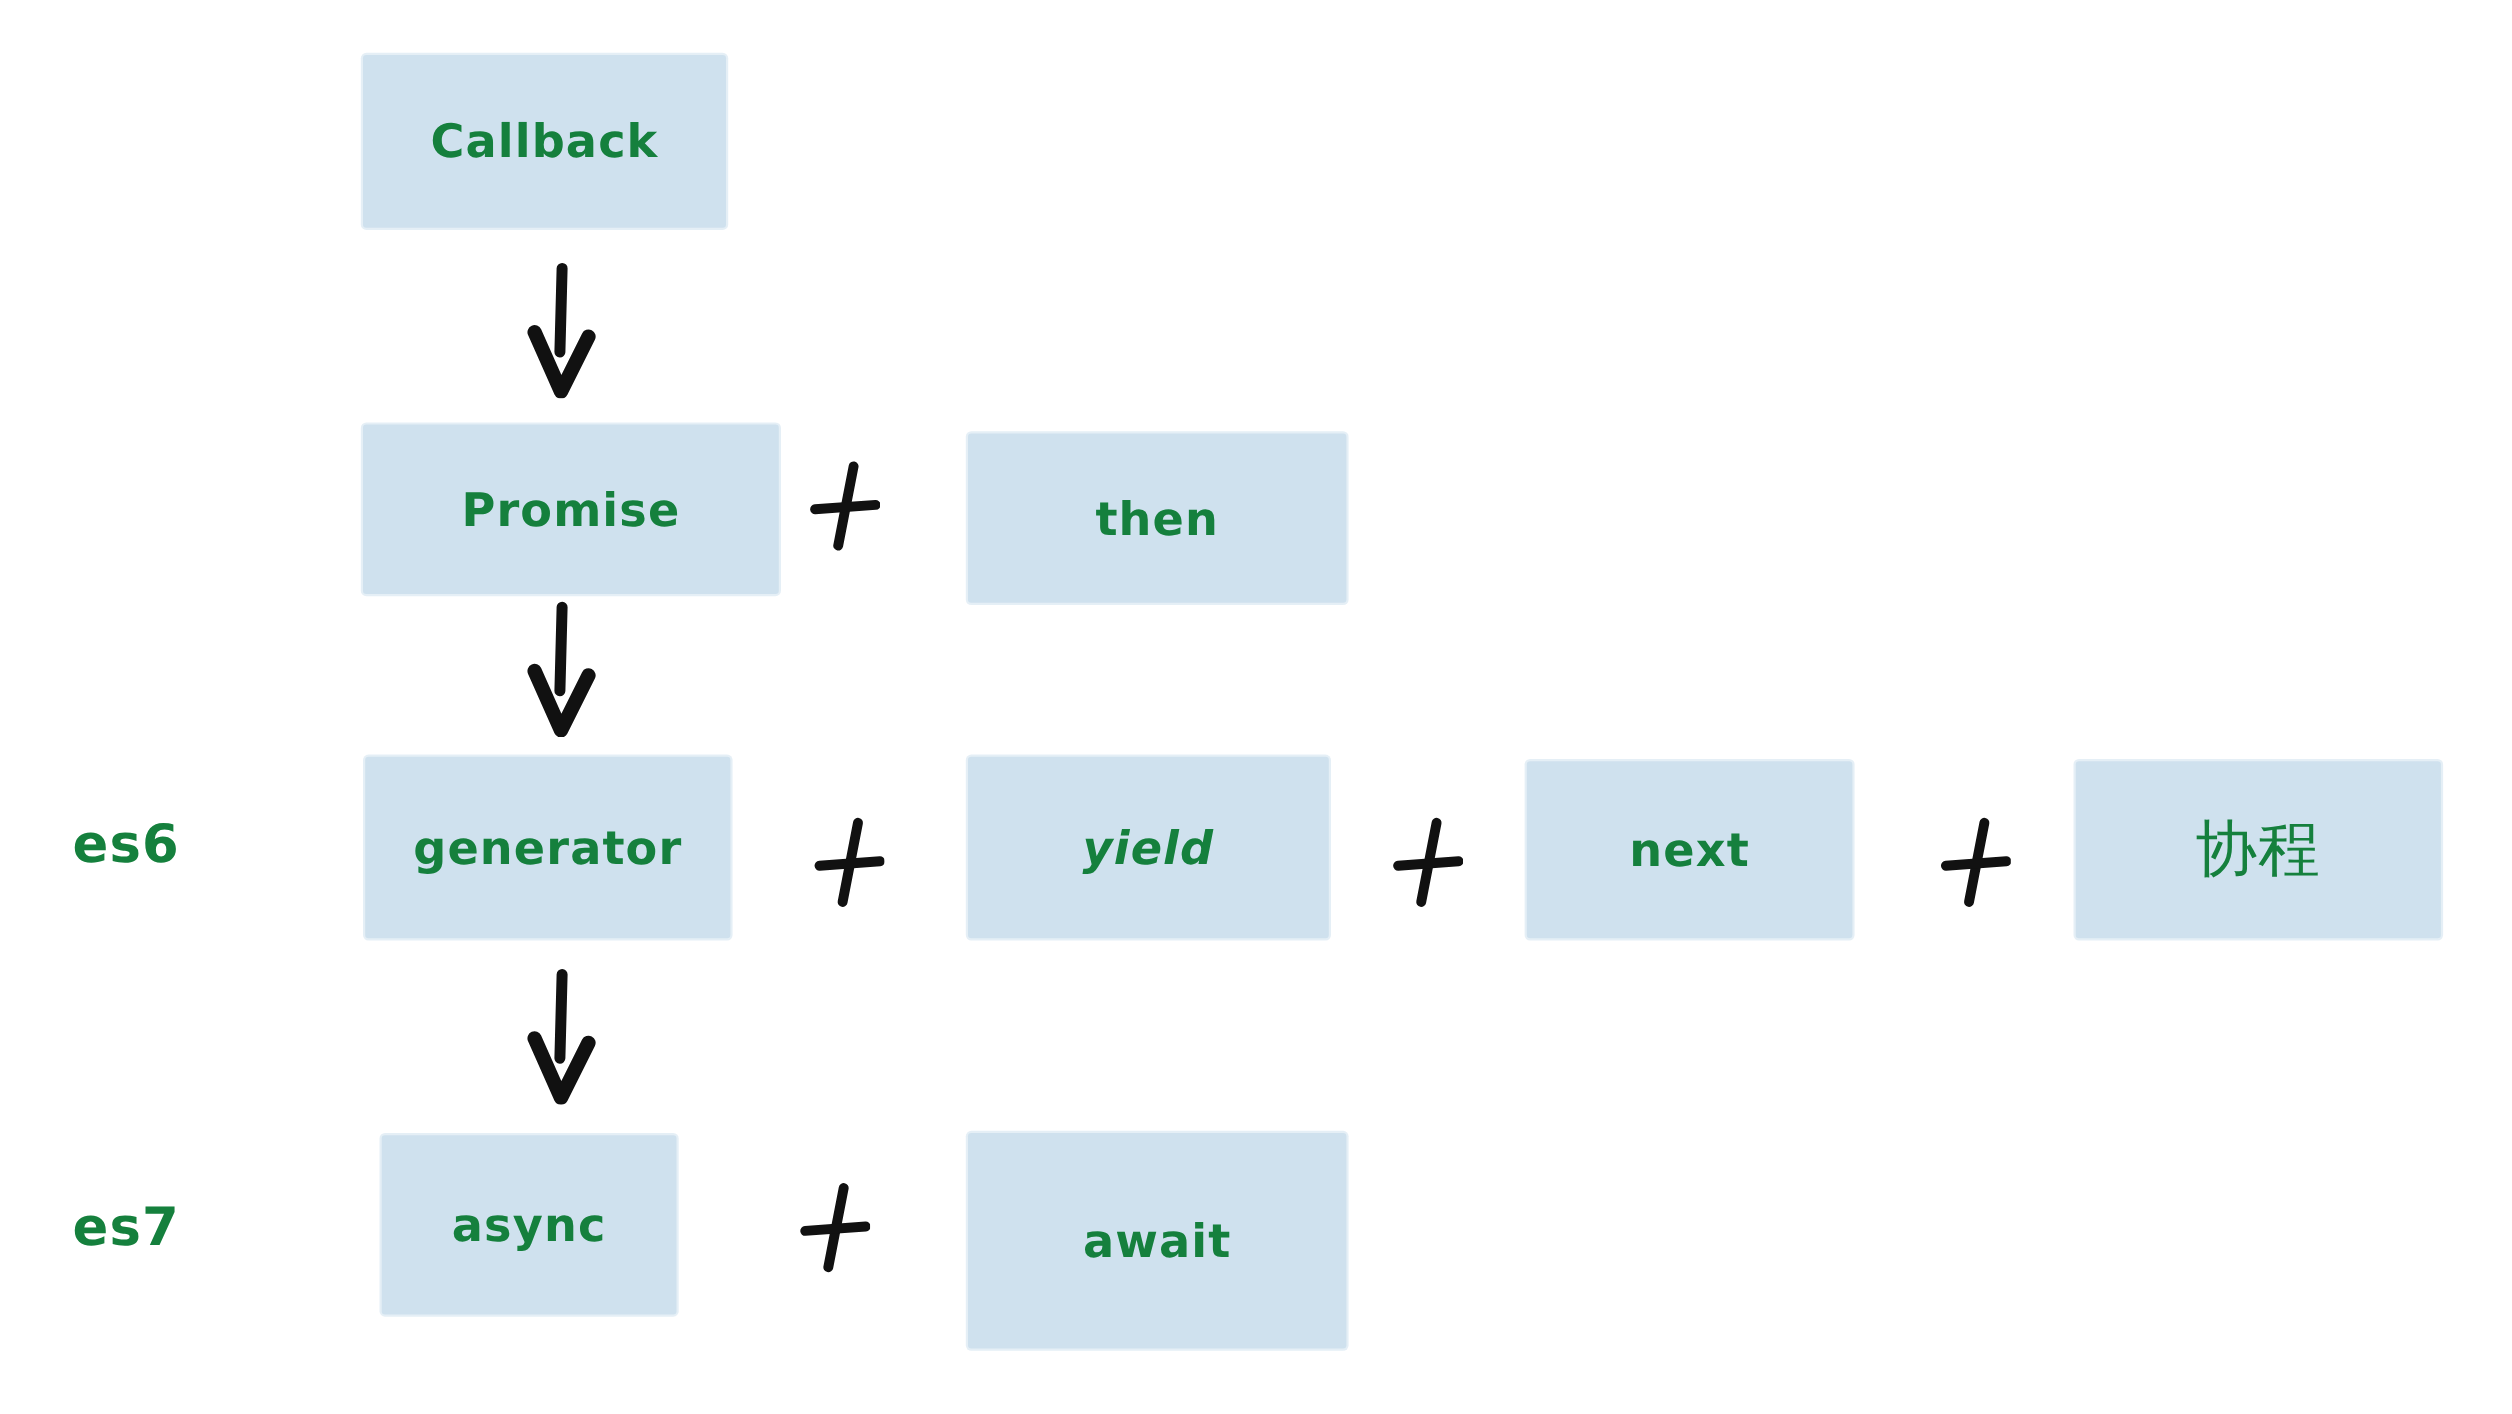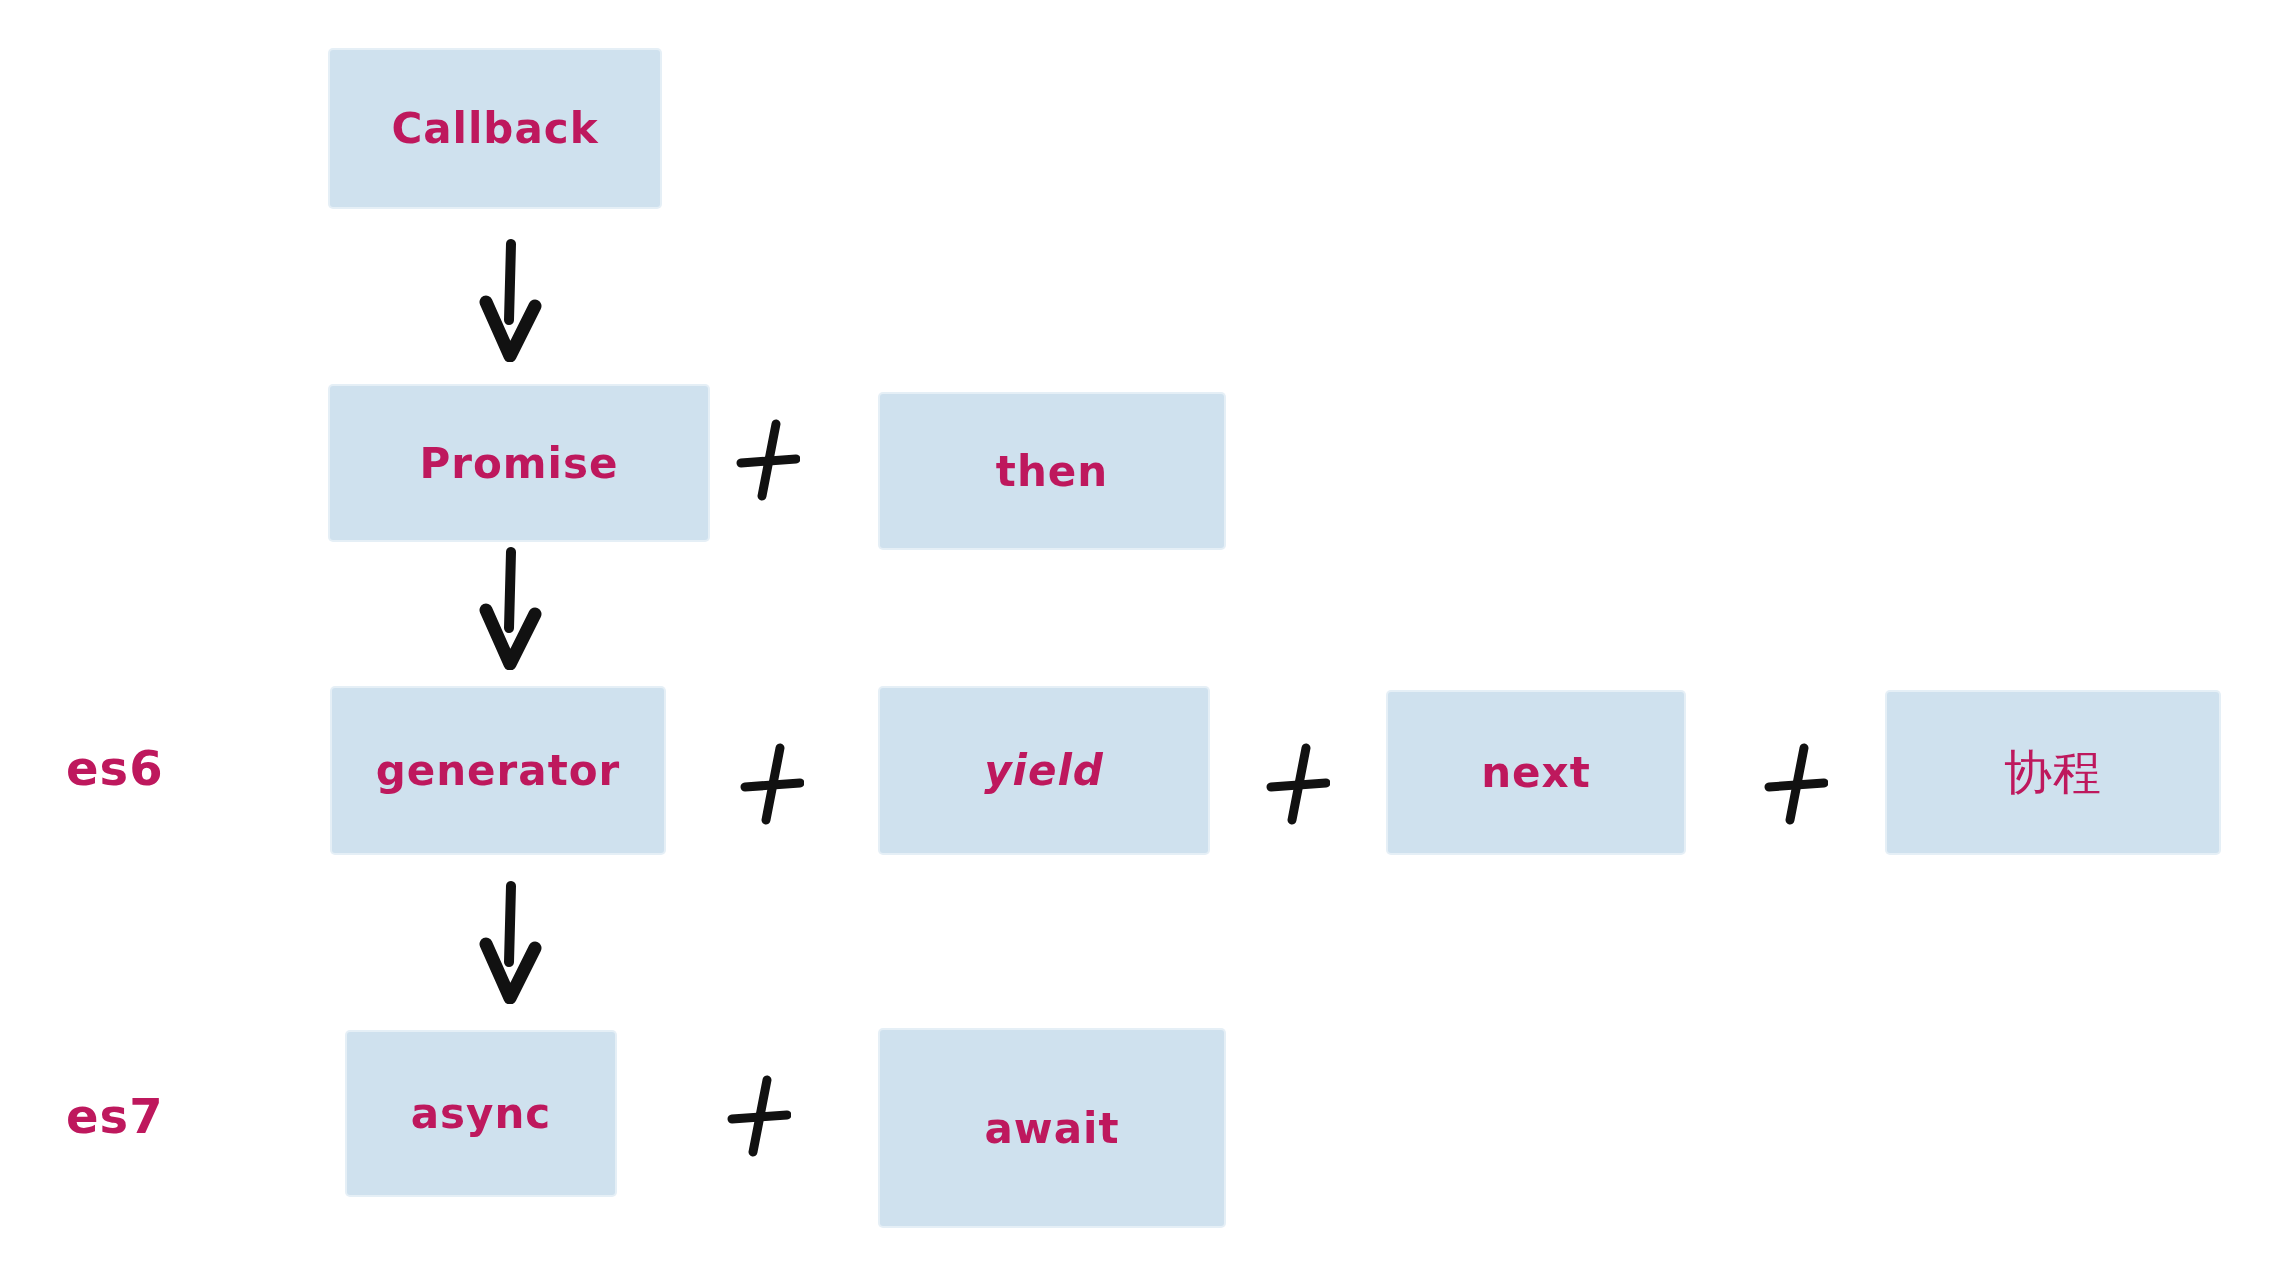--- a/index.html
+++ b/index.html
@@ -6,21 +6,21 @@
     margin: 0;
     padding: 0;
     background: #ffffff;
   }
   .canvas {
     position: relative;
     width: 2284px;
     height: 1285px;
     background: #ffffff;
     font-family: "DejaVu Sans", "Liberation Sans", sans-serif;
-    color: #be185d;
+    color: #15803d;
     overflow: hidden;
   }
   .box {
     position: absolute;
     background: #cfe1ee;
     border-radius: 3px;
     box-shadow: 0 0 0 2px rgba(207, 225, 238, 0.55);
     display: flex;
     align-items: center;
     justify-content: center;
@@ -39,21 +39,21 @@
   #box-yield     { left: 880px;  top: 688px;  width: 328px; height: 165px; font-style: italic; }
   #box-next      { left: 1388px; top: 692px;  width: 296px; height: 161px; }
   #box-coroutine { left: 1887px; top: 692px;  width: 332px; height: 161px; }
   #box-async     { left: 347px;  top: 1032px; width: 268px; height: 163px; }
   #box-await     { left: 880px;  top: 1030px; width: 344px; height: 196px; }
 
   
   #box-coroutine .label {
     font-family: "DejaVu Serif", "Liberation Serif", serif;
     font-weight: normal;
-    font-size: 48px;
+    font-size: 56px;
   }
 
   .row-label {
     position: absolute;
     font-weight: bold;
     font-size: 48px;
     letter-spacing: 1px;
   }
   #label-es6 { left: 66px; top: 740px; }
   #label-es7 { left: 66px; top: 1088px; }

